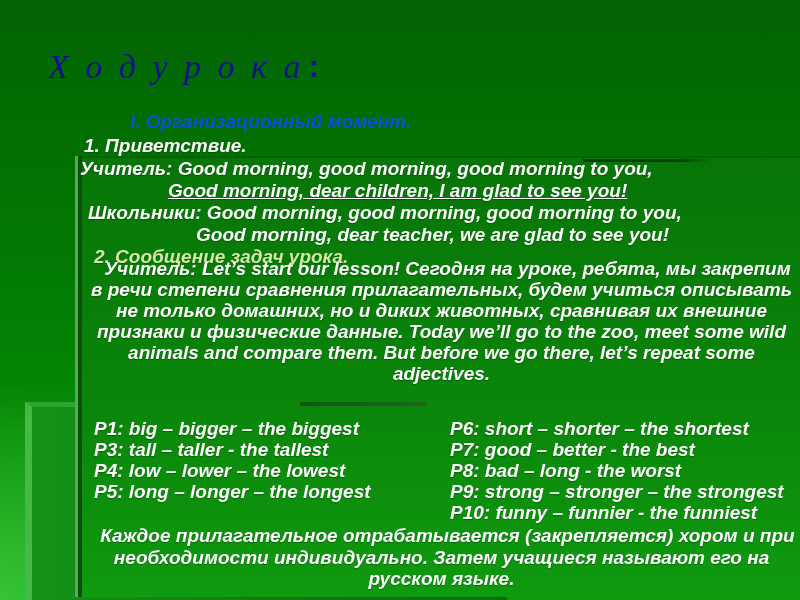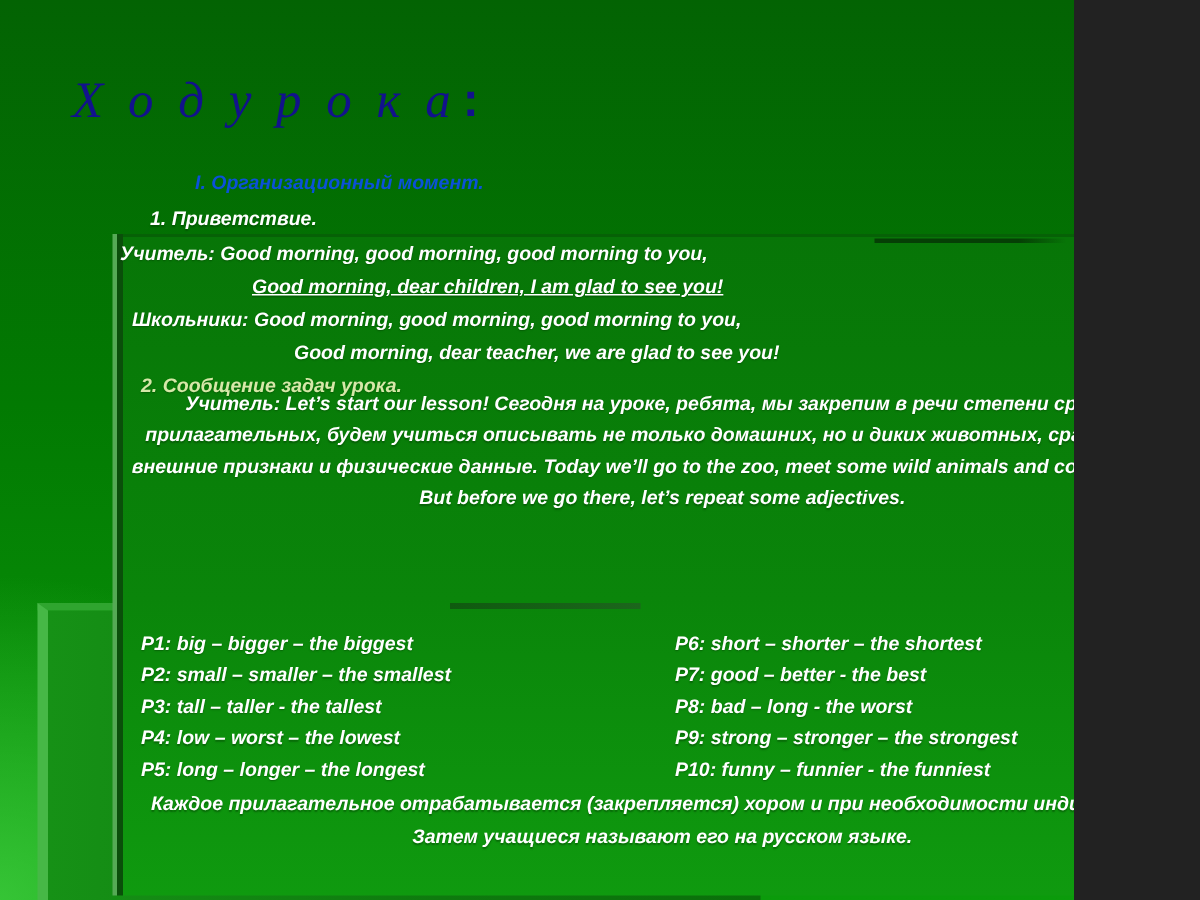--- a/index.html
+++ b/index.html
@@ -1,18 +1,18 @@
 <!DOCTYPE html>
 <html><head>
 <meta charset="utf-8">
 <style>
   html,body{margin:0;padding:0;background:#222;}
   #slide{
     position:relative;
-    width:716px;height:600px;
+    width:800px;height:600px;
     overflow:hidden;
     background:
       radial-gradient(ellipse 360px 300px at 0% 100%, rgba(72,214,72,.70), rgba(72,214,72,0) 72%),
       linear-gradient(180deg,#036303 0%,#027a02 45%,#0b9b0b 100%);
     font-family:"Liberation Sans", sans-serif;
   }
   
   .content-box{
     position:absolute;left:75px;top:156px;width:725px;height:441px;
     background:linear-gradient(180deg,#077507 0%,#0a850a 55%,#0f9a0f 100%);
@@ -27,37 +27,37 @@
     border-top:5px solid #2fa52f;
   }
   .seg1{position:absolute;left:583px;top:159px;width:128px;height:3px;
     background:linear-gradient(90deg,#053f05 0%,#053f05 75%,rgba(5,63,5,0) 100%);}
   .seg2{position:absolute;left:300px;top:402px;width:127px;height:4px;
     background:linear-gradient(90deg,#0f5a0f,#1c661c);}
 
   .t{position:absolute;white-space:nowrap;}
   .wrap{position:absolute;white-space:normal;text-align:center;}
   .body-txt{
-    font-size:13px;line-height:21px;font-weight:bold;font-style:italic;
+    font-size:19px;line-height:21px;font-weight:bold;font-style:italic;
     color:#ffffff;text-shadow:0 1px 1px rgba(0,55,0,.45);
   }
   .blue-head{color:#0b51d8;text-shadow:none;}
   .yellowgreen{color:#d6e8a8;}
   .title{
     left:48px;top:48px;
     font-family:"Liberation Serif", serif;font-style:italic;
     font-size:34px;color:#12128c;letter-spacing:4px;
   }
   .title .colon{
     font-family:"Liberation Sans", sans-serif;
     font-weight:bold;font-style:normal;font-size:32px;
     letter-spacing:0;margin-left:4px;vertical-align:1px;
   }
   .l-org{left:130px;top:111px;}
-  .l-greet{left:100px;top:135px;}
+  .l-greet{left:84px;top:135px;}
   .l-t1{left:80px;top:158px;}
   .l-t2{left:168px;top:180px;text-decoration:underline;}
   .l-p1{left:88px;top:202px;}
   .l-p2{left:196px;top:224px;}
   .l-tasks{left:94px;top:246px;}
   .p-teacher{left:84px;top:258px;width:715px;text-indent:12px;line-height:21px;}
   .p-check{left:84px;top:345px;width:715px;text-indent:46px;line-height:20px;}
   .col{position:absolute;top:418px;}
   .col-left{left:94px;}
   .col-right{left:450px;}
@@ -86,23 +86,22 @@
   <div class="t body-txt l-p1">Школьники: Good morning, good morning, good morning to you,</div>
   <div class="t body-txt l-p2">Good morning, dear teacher, we are glad to see you!</div>
 
   <div class="t body-txt yellowgreen l-tasks">2. Сообщение задач урока.</div>
 
   <div class="wrap body-txt p-teacher">Учитель: Let’s start our lesson! Сегодня на уроке, ребята, мы закрепим в речи степени сравнения прилагательных, будем учиться описывать не только домашних, но и диких животных, сравнивая их внешние признаки и физические данные. Today we’ll go to the zoo, meet some wild animals and compare them. But before we go there, let’s repeat some adjectives.</div>
 
 
   <div class="col col-left body-txt">
     <div class="row">P1: big – bigger – the biggest</div>
-    <div class="row">P2: small – smaller – the smallest</div>
     <div class="row">P3: tall – taller - the tallest</div>
-    <div class="row">P4: low – worst – the lowest</div>
+    <div class="row">P4: low – lower – the lowest</div>
     <div class="row">P5: long – longer – the longest</div>
   </div>
 
   <div class="col col-right body-txt">
     <div class="row">P6: short – shorter – the shortest</div>
     <div class="row">P7: good – better - the best</div>
     <div class="row">P8: bad – long - the worst</div>
     <div class="row">P9: strong – stronger – the strongest</div>
     <div class="row">P10: funny – funnier - the funniest</div>
   </div>

